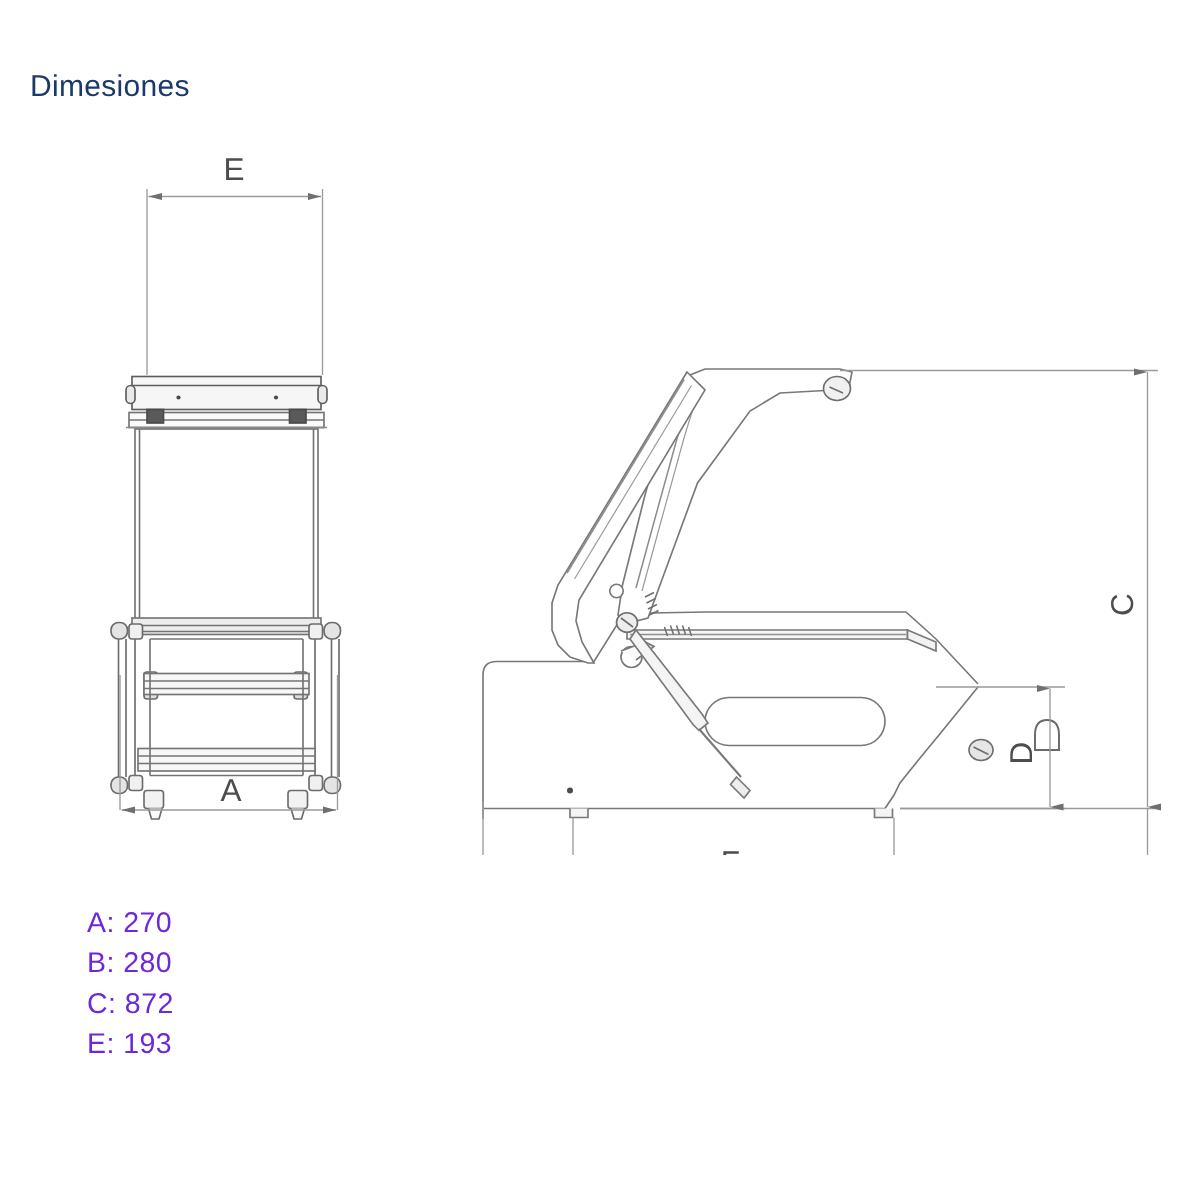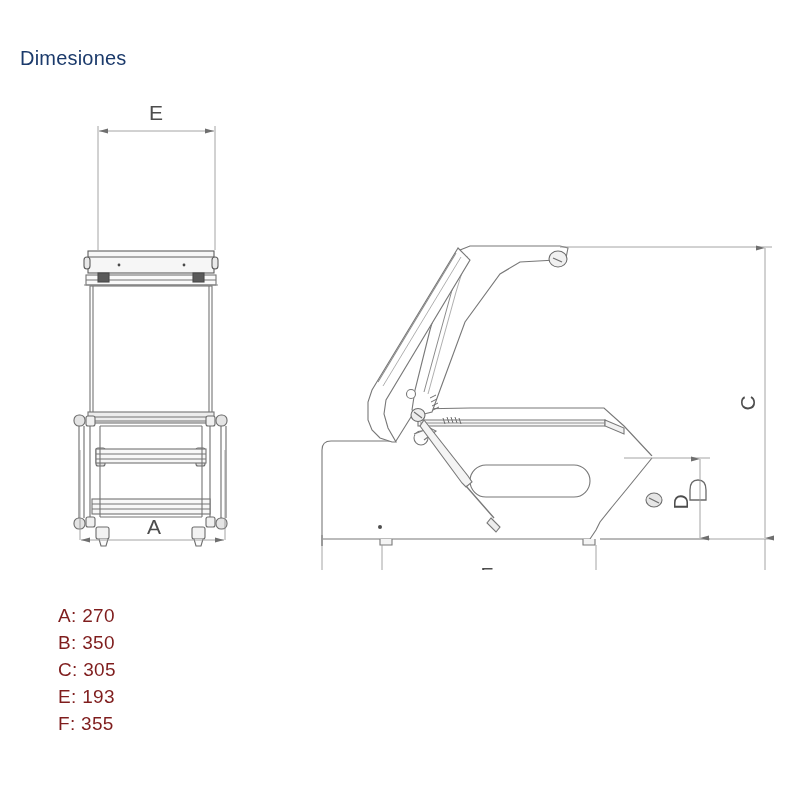--- a/index.html
+++ b/index.html
@@ -43,21 +43,21 @@
     display: block;
   }
   #dimension-list {
     position: absolute;
     left: 58px;
     top: 602px;
     width: 300px;
   }
   .dim-row {
     font-size: 19px;
-    color: #7f1d1d;
+    color: #6d28d9;
     line-height: 27px;
     white-space: nowrap;
     font-family: "Liberation Sans", sans-serif;
     letter-spacing: 0.3px;
   }
   .dim-key { display: inline; }
   .dim-val { display: inline; }
   .dim-sep { display: inline; }
 </style>
 </head>
@@ -392,26 +392,23 @@
       </g>
       <text x="487" y="522" font-family="Liberation Sans, sans-serif" font-size="21" fill="#4d4d4d" text-anchor="middle" stroke="none">B</text>
     </svg>
   </div>
 
   <div id="dimension-list">
     <div class="dim-row">
       <span class="dim-key">A</span><span class="dim-sep">:</span>&nbsp;<span class="dim-val">270</span>
     </div>
     <div class="dim-row">
-      <span class="dim-key">B</span><span class="dim-sep">:</span>&nbsp;<span class="dim-val">350</span>
+      <span class="dim-key">B</span><span class="dim-sep">:</span>&nbsp;<span class="dim-val">280</span>
     </div>
     <div class="dim-row">
-      <span class="dim-key">C</span><span class="dim-sep">:</span>&nbsp;<span class="dim-val">305</span>
+      <span class="dim-key">C</span><span class="dim-sep">:</span>&nbsp;<span class="dim-val">872</span>
     </div>
     <div class="dim-row">
       <span class="dim-key">E</span><span class="dim-sep">:</span>&nbsp;<span class="dim-val">193</span>
     </div>
-    <div class="dim-row">
-      <span class="dim-key">F</span><span class="dim-sep">:</span>&nbsp;<span class="dim-val">355</span>
-    </div>
   </div>
 
 </div>
 
 </body></html>

